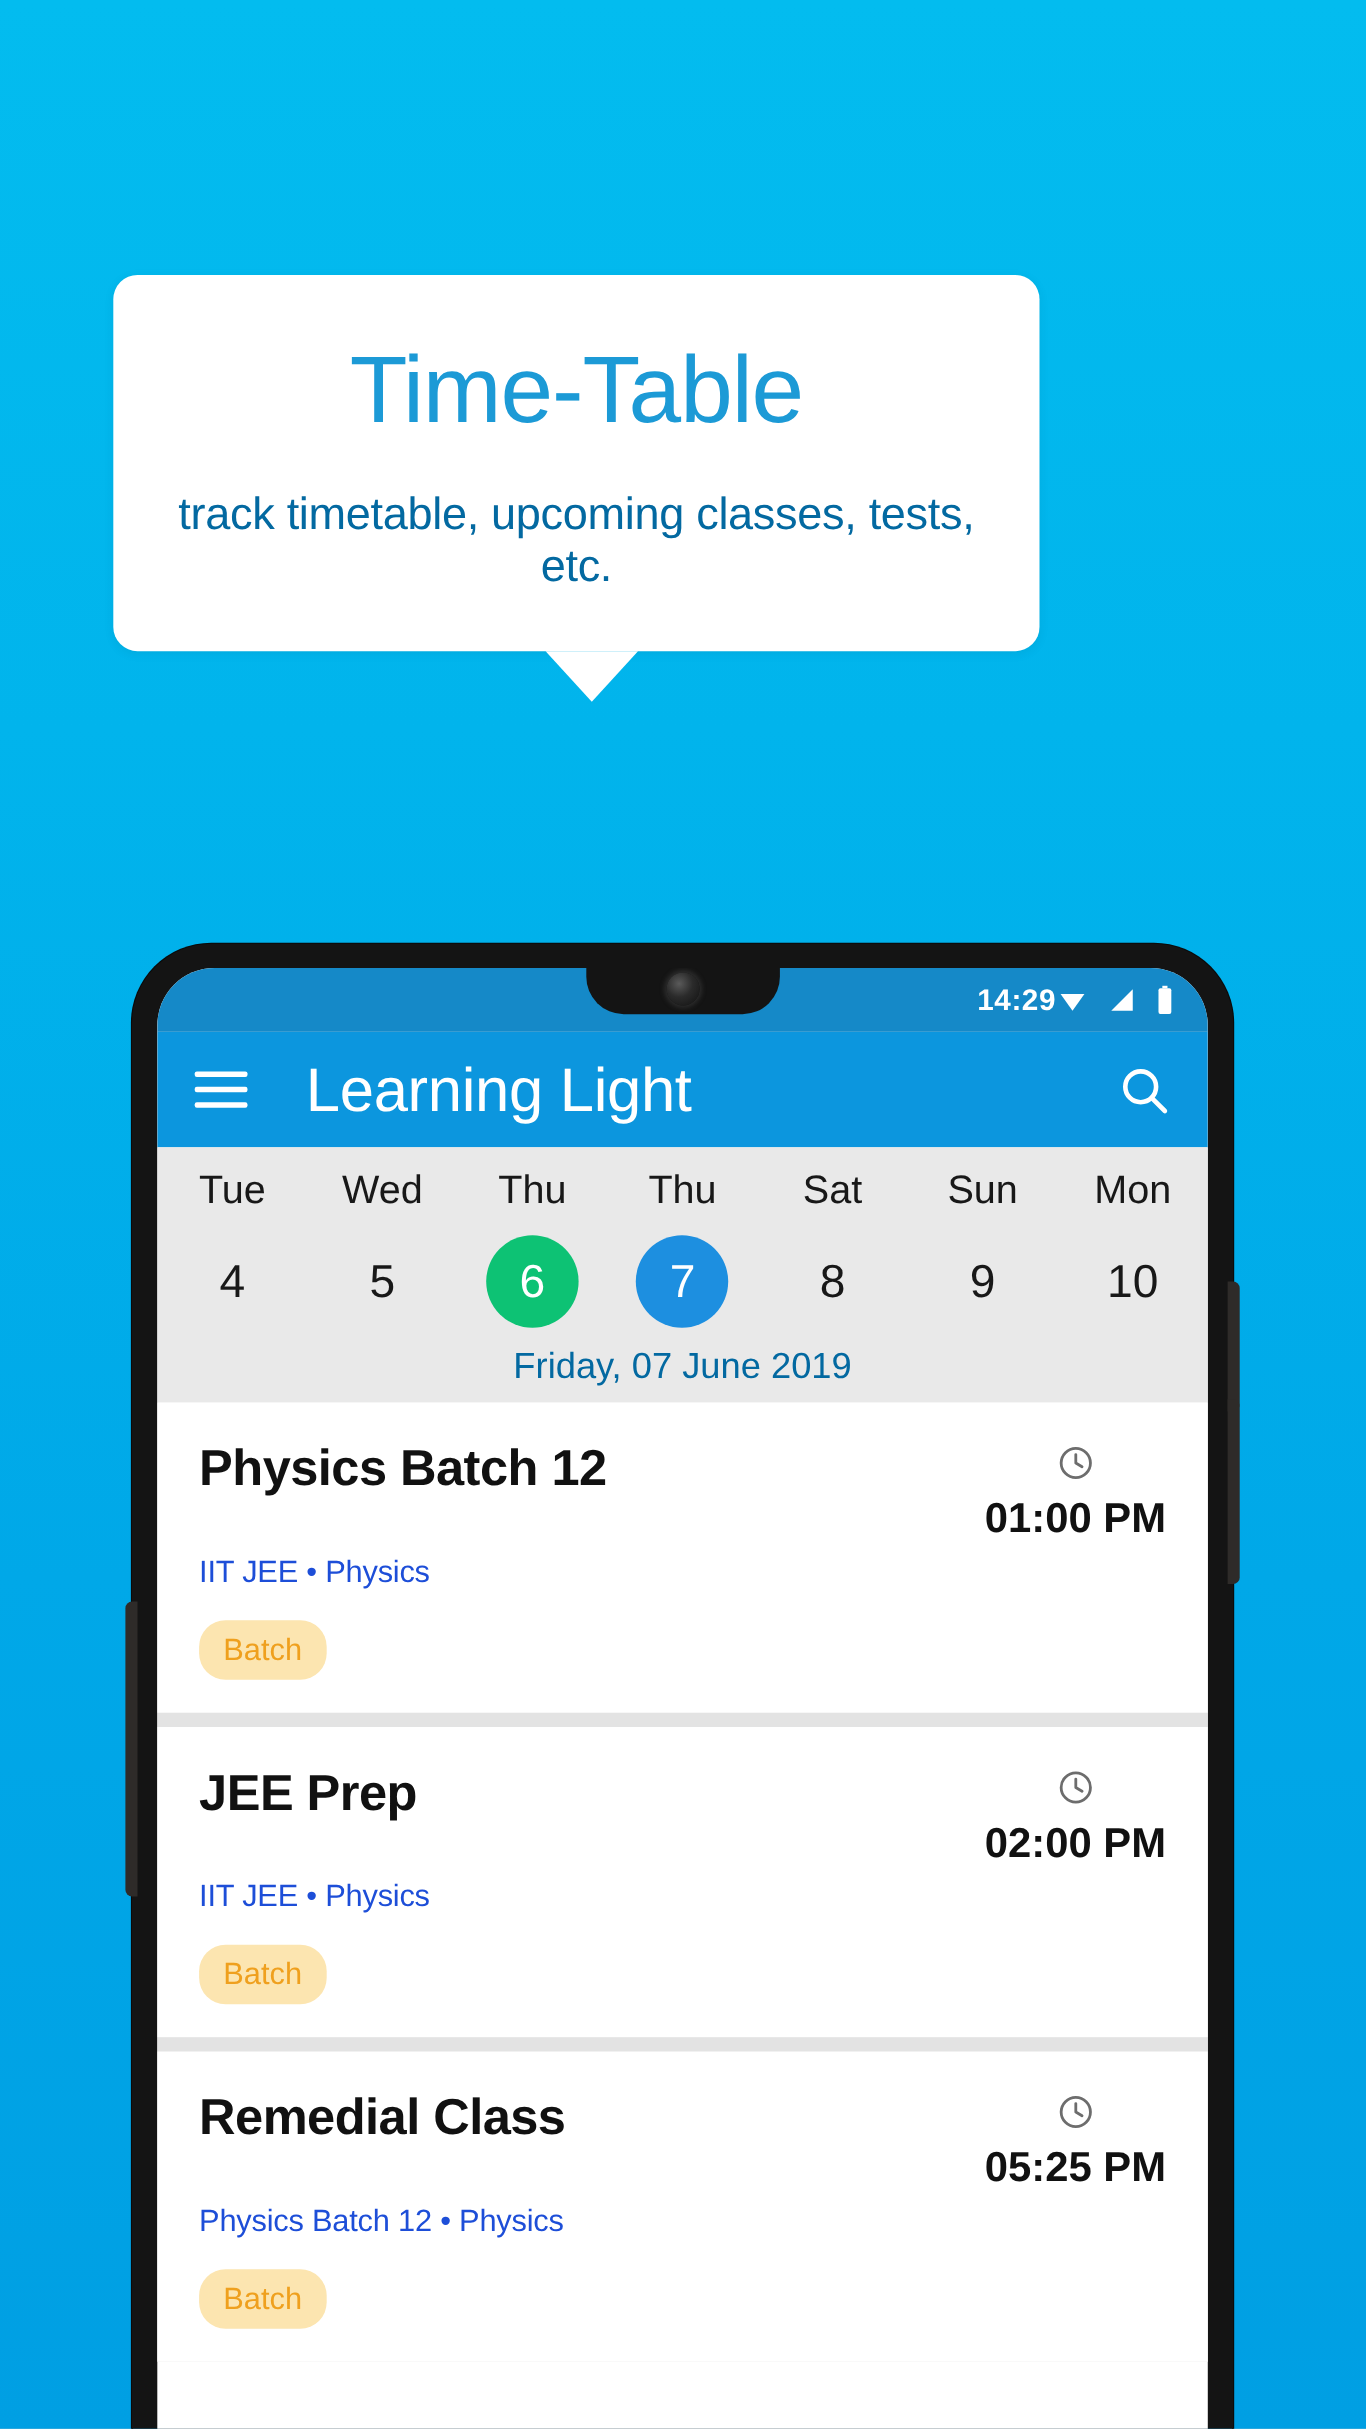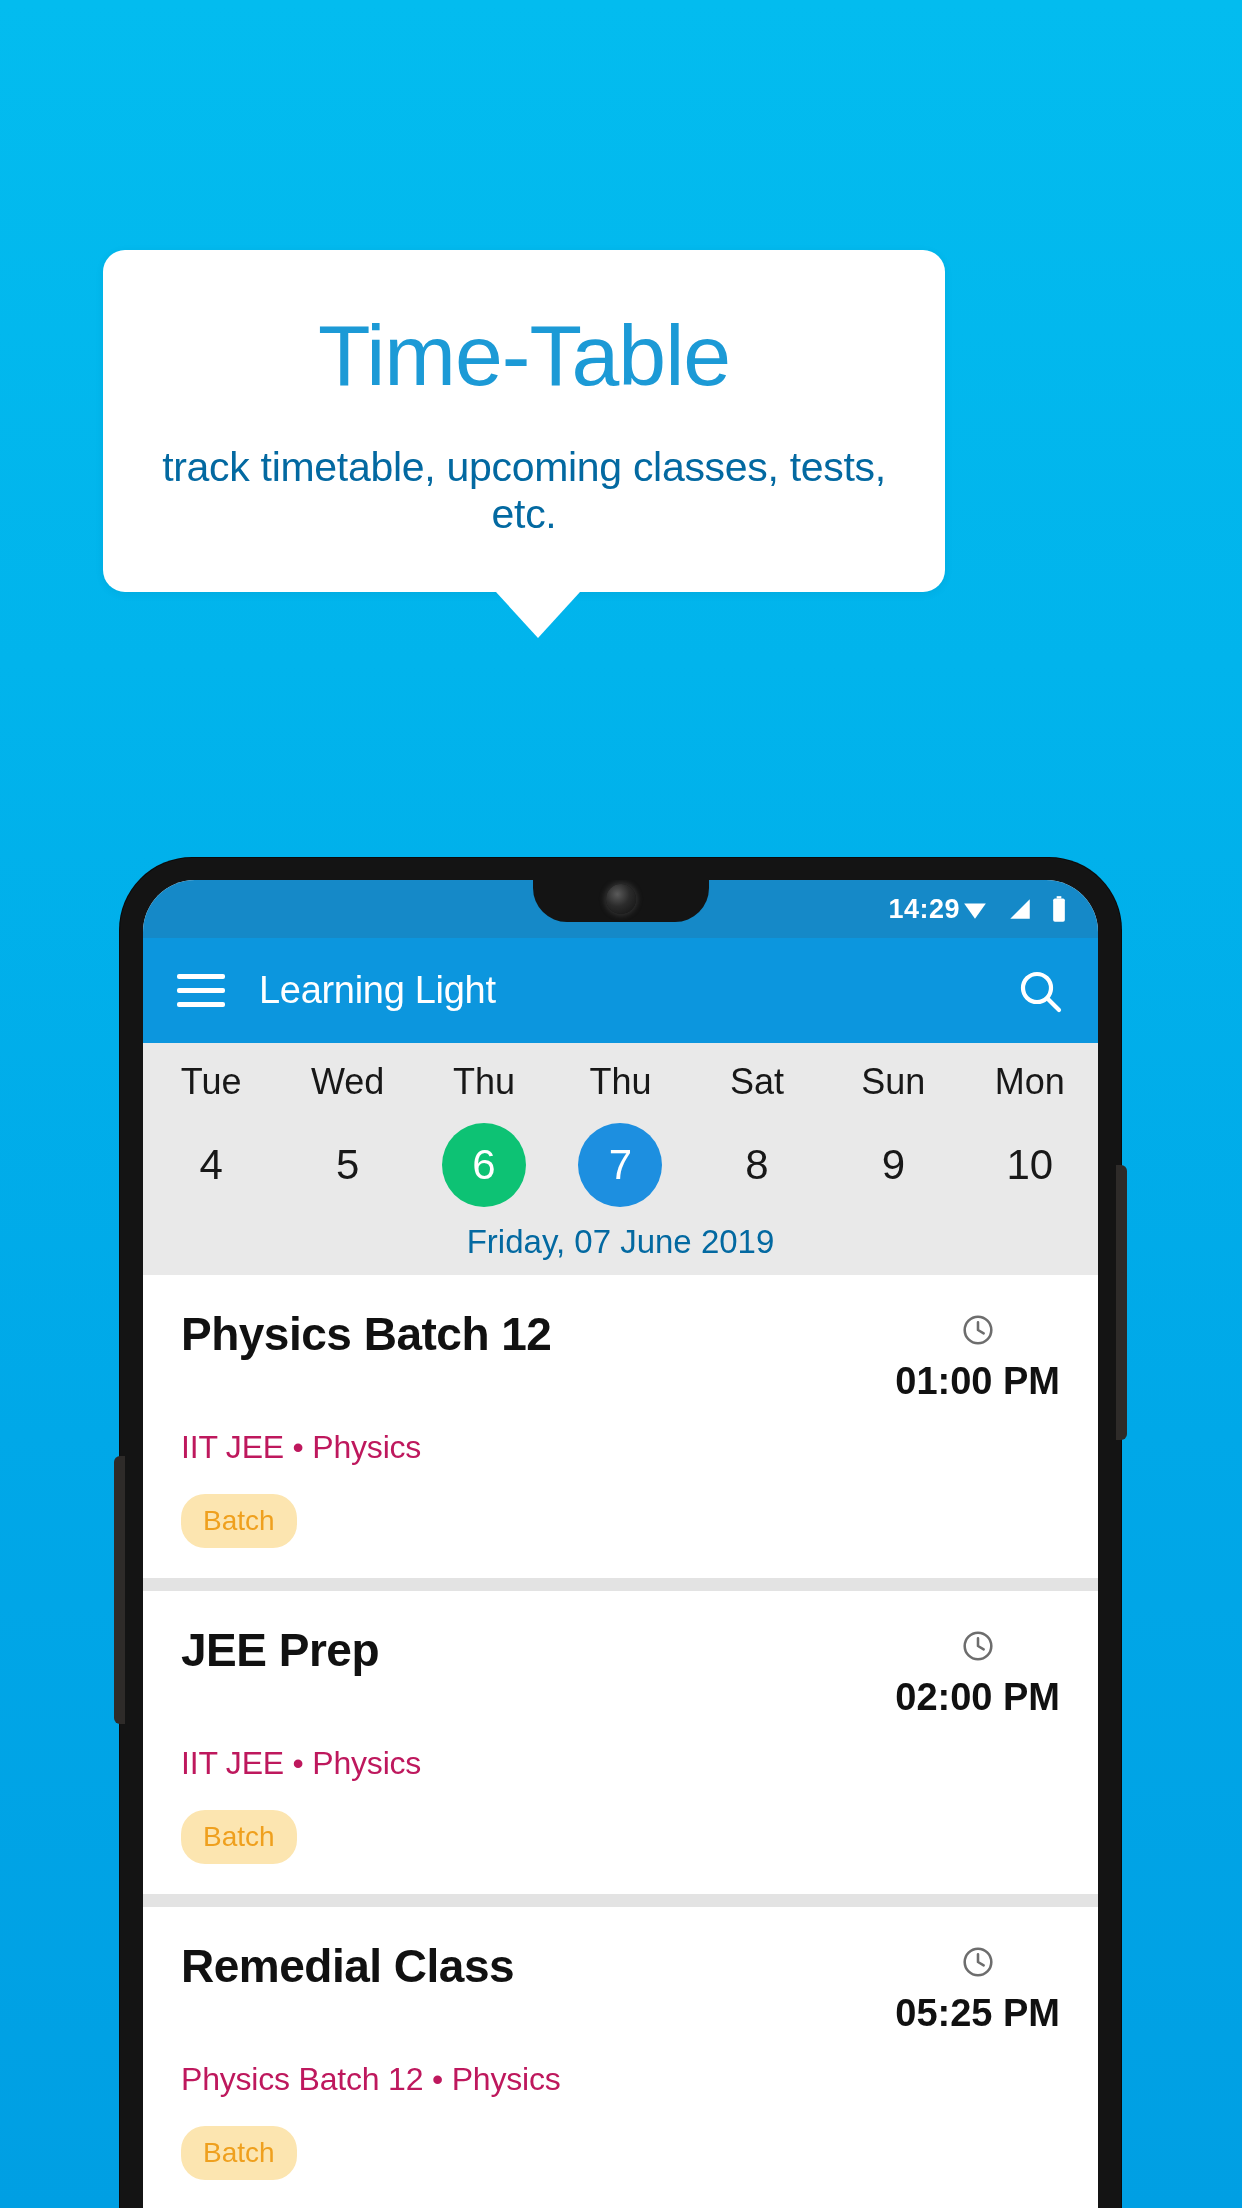--- a/index.html
+++ b/index.html
@@ -109,24 +109,25 @@
     background:#0C96DE;
     display:flex;
     align-items:center;
     padding:0 34px;
     gap:34px;
   }
   .hamburger { width:48px; display:flex; flex-direction:column; gap:9px; cursor:pointer; }
   .hamburger span { display:block; height:5px; background:#fff; border-radius:2px; }
   .appbar-title {
     color:#ffffff;
-    font-size:38px;
+    font-size:56px;
     font-weight:400;
     flex:1;
     letter-spacing:-.3px;
+    margin-left:19px;
   }
   .search-icon { width:48px; height:48px; }
 
   
   .datestrip { background:#E9E9E9; padding:18px 0 14px; }
   .days, .nums { display:flex; }
   .day, .num {
     flex:1;
     text-align:center;
     font-size:36px;
@@ -155,21 +156,21 @@
   .cards { background:#E3E3E3; }
   .card {
     background:#ffffff;
     padding:32px 38px 30px;
     margin-bottom:13px;
   }
   .card-top { display:flex; align-items:flex-start; justify-content:space-between; }
   .card-title { font-size:46px; font-weight:700; color:#111111; letter-spacing:-.5px; }
   .card-time { display:flex; align-items:center; gap:13px; font-size:38px; font-weight:700; color:#111111; padding-top:6px;flex-direction:column; }
   .clock-icon { width:34px; height:34px; flex:none; }
-  .card-sub { margin-top:26px; font-size:32px; color:#be185d; letter-spacing:-.2px; }
+  .card-sub { margin-top:10px; font-size:28px; color:#1d4ed8; letter-spacing:-.2px; }
   .badge {
     display:inline-block;
     margin-top:28px;
     background:#FCE5B0;
     color:#EFA01E;
     font-size:28px;
     padding:11px 22px;
     border-radius:24px;
   }
 </style>

